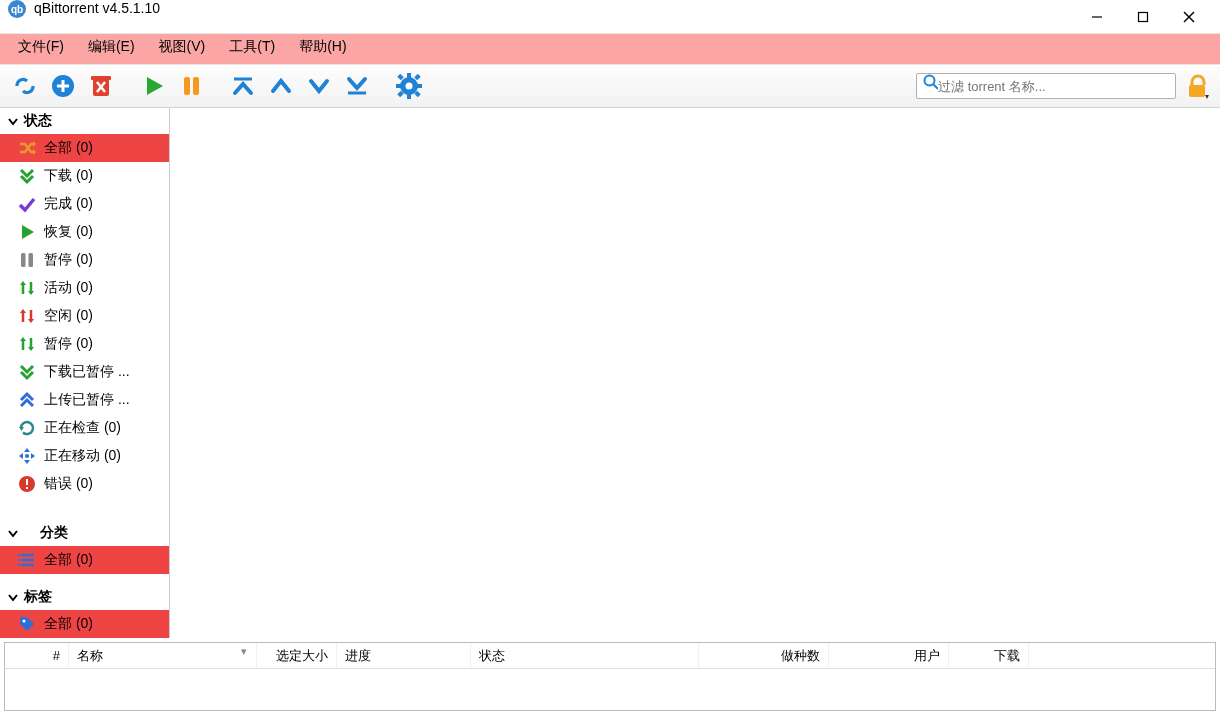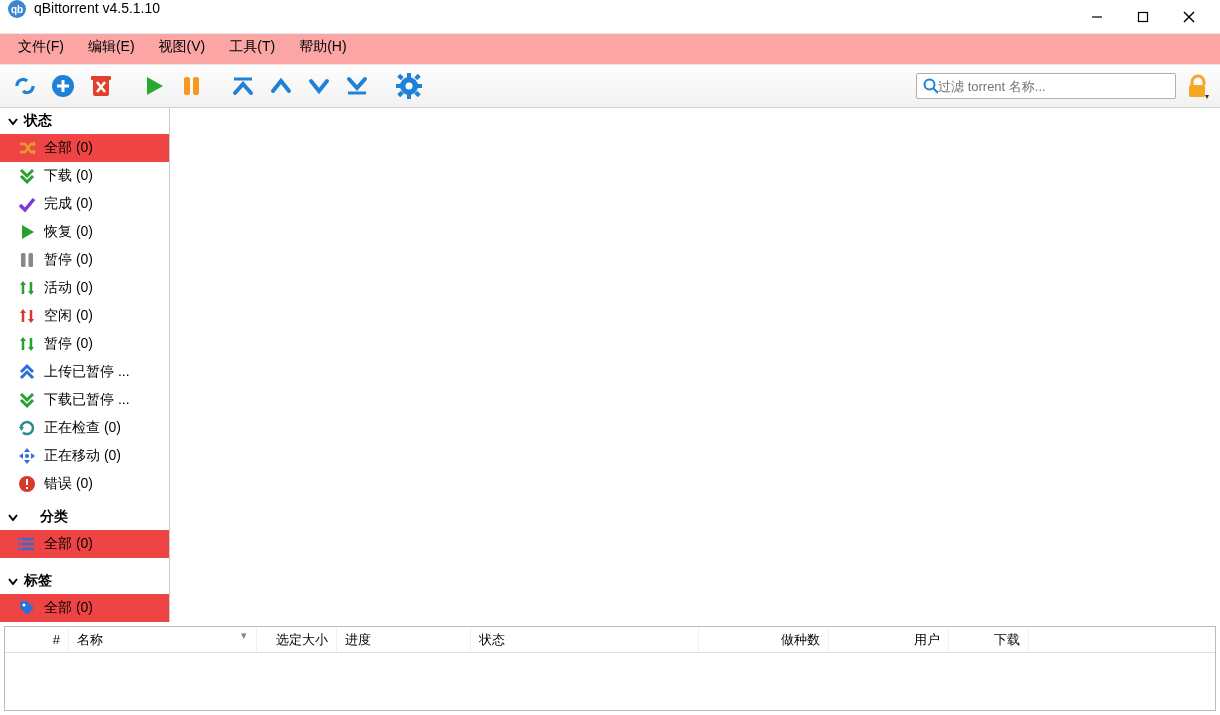--- a/index.html
+++ b/index.html
@@ -14,21 +14,21 @@
 
 
 .menubar { height: 30px; display: flex; padding: 0 6px; background: #fca5a5; }
 .menubar .menuitem { padding: 4px 12px; cursor: pointer; font-size: 14px; }
 
 
 .toolbar { height: 44px; display: flex; align-items: center; padding: 0 8px; background: linear-gradient(#fdfdfd,#f2f2f2); border-top: 1px solid #e5e5e5; border-bottom: 1px solid #d0d0d0; gap: 4px; }
 .toolbar .tb { width: 34px; height: 34px; display: flex; align-items: center; justify-content: center; cursor: pointer; border-radius: 2px; }
 .toolbar .sep { width: 10px; }
 .toolbar .search-wrap { margin-left: auto; display: flex; align-items: center; gap: 6px; }
-.toolbar .search-box { display: flex; align-items: center; border: 1px solid #b0b0b0; background: #fff; height: 26px; width: 260px; padding: 0 6px; border-radius: 2px; }
+.toolbar .search-box { display: flex; border: 1px solid #b0b0b0; background: #fff; height: 26px; width: 260px; padding: 0 6px; border-radius: 2px; }
 .toolbar .search-box input { border: none; outline: none; font-size: 13px; width: 100%; background: transparent; color: #666; }
 .toolbar .lock { width: 30px; height: 30px; display: flex; align-items: center; justify-content: center; }
 
 
 .body { display: flex; height: calc(715px - 34px - 30px - 44px); flex-direction: column; }
 
 
 .sidebar { width: 170px; background: #fff; border-right: 1px solid #ccc; overflow-y: auto; }
 .side-header { display: flex; align-items: center; gap: 4px; padding: 4px 6px; font-weight: bold; font-size: 14px; cursor: pointer; }
 .side-item { display: flex; align-items: center; gap: 8px; padding: 4px 8px 4px 18px; cursor: pointer; font-size: 14px; height: 28px; }
@@ -266,34 +266,34 @@
               <polygon points="2,6 5,2 8,6" fill="#27a12f"></polygon>
               <path d="M13 3 V14" stroke="#27a12f" stroke-width="2.5"></path>
               <polygon points="10,12 13,16 16,12" fill="#27a12f"></polygon>
             </svg>
           </span>
           <span class="si-label">暂停 (0)</span>
         </div>
         <div class="side-item">
           <span class="si-icon">
             <svg width="18" height="18">
+              <polyline points="3,3 9,9 15,3" stroke="#27a12f" stroke-width="3" fill="none"></polyline>
+              <polyline points="3,9 9,15 15,9" stroke="#27a12f" stroke-width="3" fill="none"></polyline>
+            </svg>
+          </span>
+          <span class="si-label">下载已暂停 ...</span>
+        </div>
+        <div class="side-item">
+          <span class="si-icon">
+            <svg width="18" height="18">
               <polyline points="3,9 9,3 15,9" stroke="#2e6ed6" stroke-width="3" fill="none"></polyline>
               <polyline points="3,15 9,9 15,15" stroke="#2e6ed6" stroke-width="3" fill="none"></polyline>
             </svg>
           </span>
           <span class="si-label">上传已暂停 ...</span>
-        </div>
-        <div class="side-item">
-          <span class="si-icon">
-            <svg width="18" height="18">
-              <polyline points="3,3 9,9 15,3" stroke="#27a12f" stroke-width="3" fill="none"></polyline>
-              <polyline points="3,9 9,15 15,9" stroke="#27a12f" stroke-width="3" fill="none"></polyline>
-            </svg>
-          </span>
-          <span class="si-label">下载已暂停 ...</span>
         </div>
         <div class="side-item">
           <span class="si-icon">
             <svg width="18" height="18">
               <path d="M3 9 a6 6 0 1 1 2 4.5" stroke="#2b8a8a" stroke-width="2.5" fill="none"></path>
               <polygon points="1,8 6,8 3.5,12" fill="#2b8a8a"></polygon>
             </svg>
           </span>
           <span class="si-label">正在检查 (0)</span>
         </div>
@@ -314,21 +314,21 @@
             <svg width="18" height="18">
               <circle cx="9" cy="9" r="8" fill="#d53a2d"></circle>
               <rect x="8" y="4" width="2" height="6" fill="#fff"></rect>
               <rect x="8" y="12" width="2" height="2" fill="#fff"></rect>
             </svg>
           </span>
           <span class="si-label">错误 (0)</span>
         </div>
       </div>
 
-    <div class="side-header" style="margin-top:6px;gap:20px;">
+    <div class="side-header" style="margin-top:22px;gap:20px;">
       <svg width="14" height="14">
           <polyline points="3,5 7,10 11,5" stroke="#000" stroke-width="2" fill="none"></polyline>
         </svg>
       <span>分类</span>
     </div>
     <div id="categories-list">
         <div class="side-item selected">
           <span class="si-icon">
             <svg width="18" height="18">
               <line x1="3" y1="4" x2="16" y2="4" stroke="#2e6ed6" stroke-width="2.5"></line>

